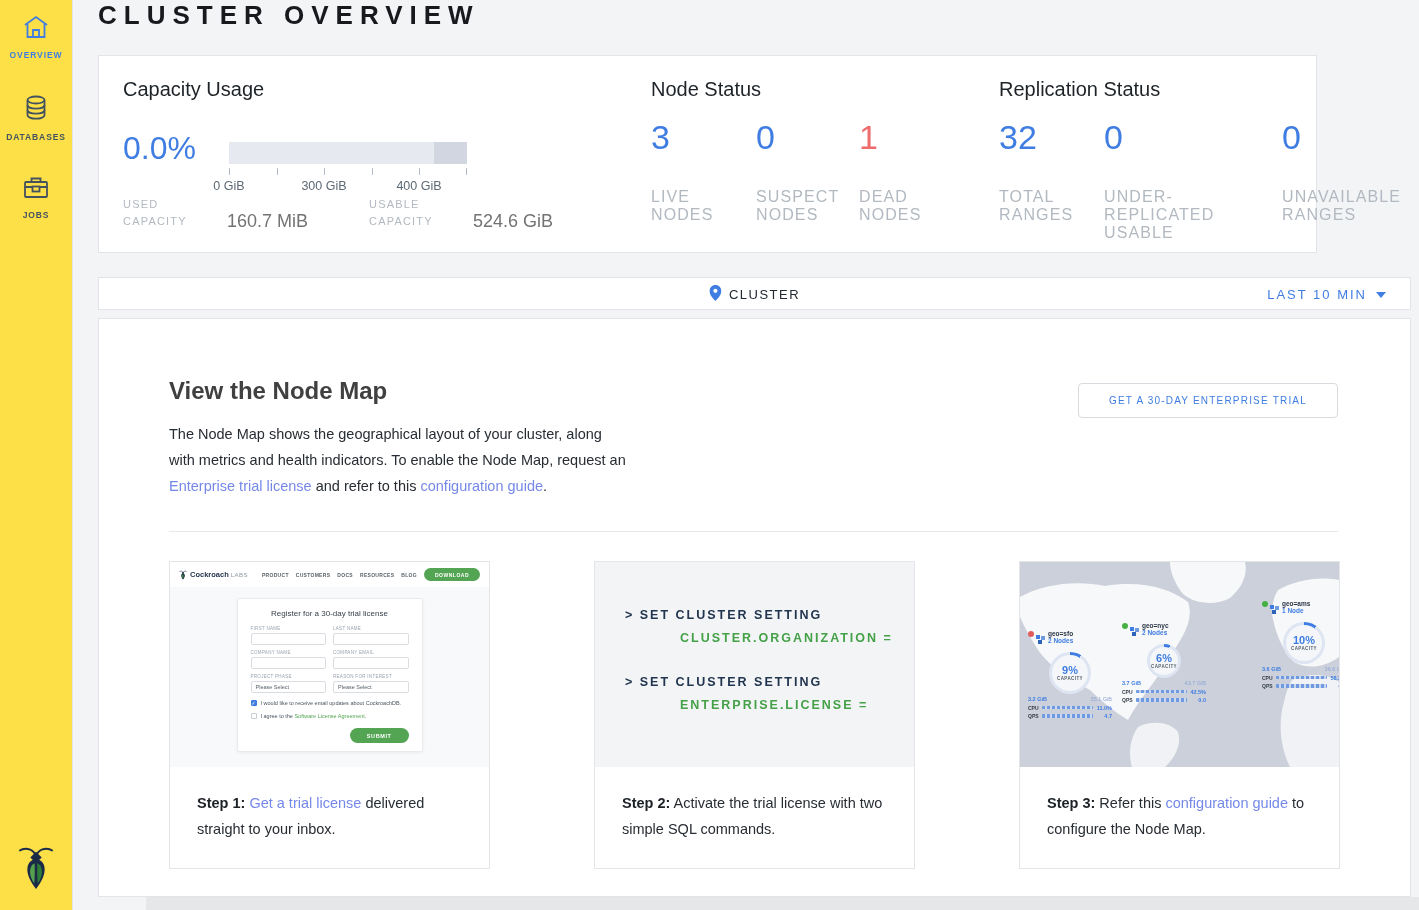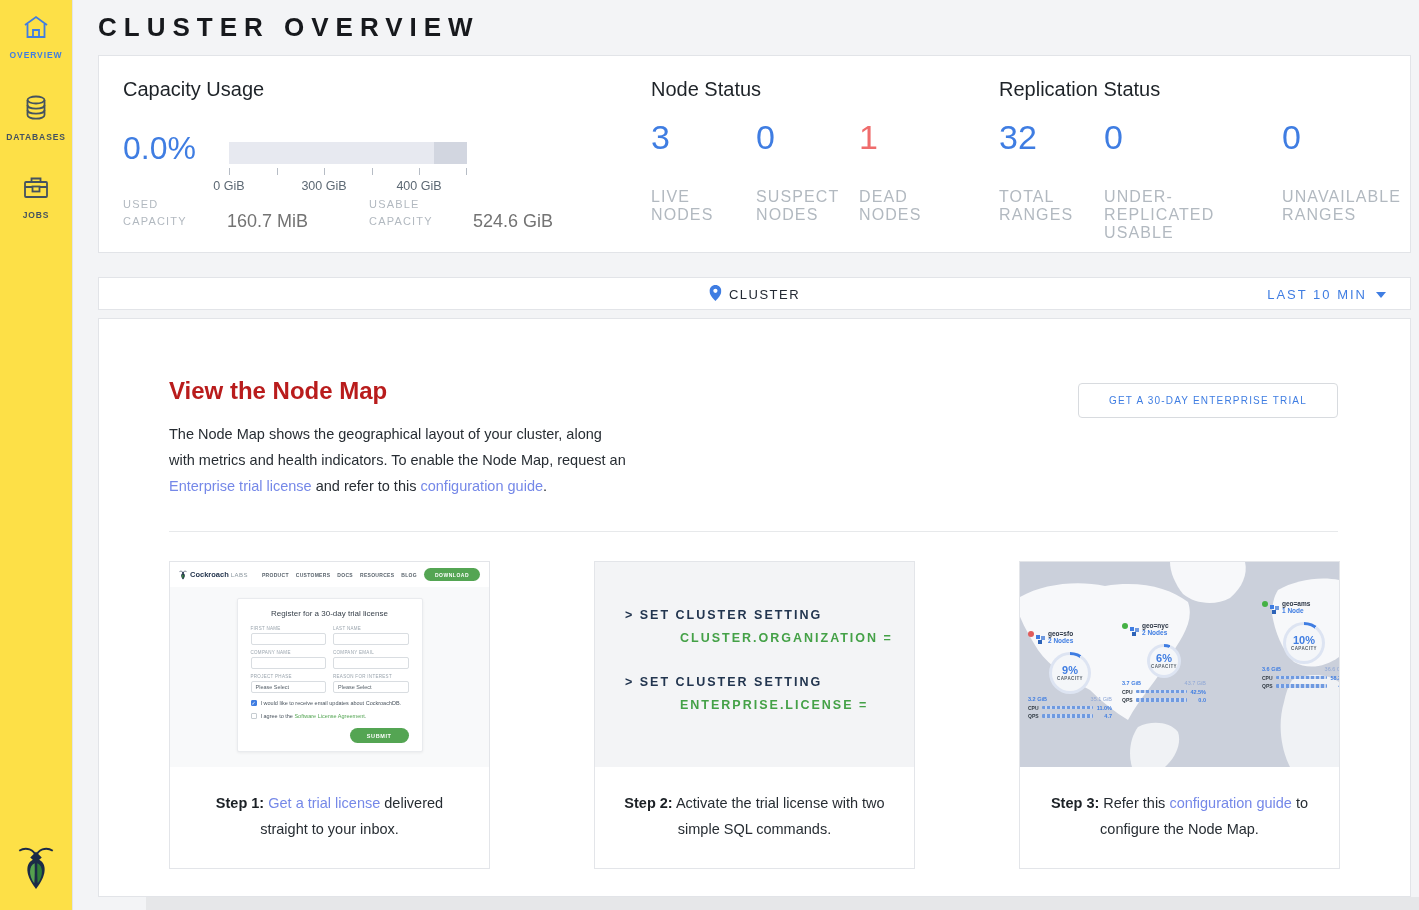--- a/index.html
+++ b/index.html
@@ -11,27 +11,27 @@
              border-right:1px solid #e2e4e8; z-index:10; }
   .nav-item { height:80px; padding-top:14px; display:flex; flex-direction:column; align-items:center;
               cursor:pointer; color:#44525f; }
   .nav-item .nav-label { margin-top:6px; font-size:8.5px; font-weight:bold; letter-spacing:0.9px; }
   .nav-item.active { color:#3f7de2; }
   .nav-item svg { stroke:currentColor; }
   .sidebar-logo { position:absolute; bottom:16px; left:50%; transform:translateX(-50%); }
 
   
   .main { margin-left:73px; position:relative; height:910px; }
-  .page-title { position:absolute; left:25px; top:12px; font-size:26px; font-weight:600;
+  .page-title { position:absolute; left:25px; top:0; font-size:26px; font-weight:600;
                 letter-spacing:7px; color:#17191d; }
 
   .card-panel { position:absolute; background:#fff; border:1px solid #e2e4e8; }
 
   
-  .stats-card { left:25px; top:55px; width:1313px; height:198px; }
+  .stats-card { left:25px; top:55px; width:1219px; height:198px; }
   .section-title { position:absolute; top:22px; font-size:20px; font-weight:500; color:#1e2328; }
   .cap-percent { position:absolute; left:24px; top:74px; font-size:32px; color:#3f7de2; }
   .cap-bar { position:absolute; left:130px; top:86px; width:238px; height:22px; background:#e7e9f0; }
   .cap-bar-dark { position:absolute; right:0; top:0; width:14%; height:100%; background:#d2d6e0; }
   .cap-ticks { position:absolute; left:130px; top:112px; width:238px; height:7px; }
   .cap-tick { position:absolute; top:0; width:1px; height:7px; background:#b6bcc5; }
   .cap-axis-label { position:absolute; top:123px; width:60px; text-align:center; font-size:12.5px; color:#5d6974; }
   .cap-meta { position:absolute; display:flex; align-items:flex-end; }
   .cap-meta .meta-label { font-size:11px; letter-spacing:1.2px; color:#b2b9c0; line-height:17px; width:86px; }
   .cap-meta .meta-value { font-size:18px; color:#737373; margin-left:18px; position:relative; top:2px; white-space:nowrap; }
@@ -48,31 +48,31 @@
   .vb-right { position:absolute; right:24px; top:0; height:33px; display:flex; align-items:center; cursor:pointer; }
   .vb-label { color:#67737e; letter-spacing:1.8px; }
   .vb-value { color:#3f7de2; letter-spacing:2px; margin-left:10px; cursor:pointer; }
   .vb-crumb { color:#232933; letter-spacing:1.5px; font-weight:500; margin-left:8px; }
   .vb-time { color:#3f7de2; letter-spacing:2px; }
   .chev { width:0; height:0; border-left:5px solid transparent; border-right:5px solid transparent;
           border-top:6px solid #3f7de2; margin-left:9px; display:inline-block; }
 
   
   .map-panel { left:25px; top:318px; width:1313px; height:579px; }
-  .nm-heading { position:absolute; left:70px; top:58px; font-size:24px; font-weight:600; color:#b91c1c; }
+  .nm-heading { position:absolute; left:70px; top:58px; font-size:24px; font-weight:600; color:#404040; }
   .nm-desc { position:absolute; left:70px; top:102px; width:462px; font-size:14.5px; line-height:26px; color:#272d33; }
   a.lnk, .lnk { color:#7588e8; text-decoration:none; cursor:pointer; }
   .trial-btn { position:absolute; right:72px; top:64px; background:#fff; border:1px solid #d8dbdf;
                border-radius:4px; padding:11px 30px; font-size:10px; letter-spacing:1.2px;
                color:#3f7de2; cursor:pointer; font-family:inherit; }
   .nm-divider { position:absolute; left:70px; right:72px; top:212px; border-top:1px solid #e7e9eb; }
   .cards { position:absolute; left:70px; top:242px; width:1171px; display:flex; justify-content:space-between; }
   .step-card { width:321px; height:308px; border:1px solid #e3e5e9; background:#fff; }
   .step-img { height:205px; overflow:hidden; position:relative; }
-  .step-caption { padding:23px 27px 0 27px; font-size:14.5px; line-height:26px; color:#272d33;text-align:center; }
+  .step-caption { padding:23px 27px 0 27px; font-size:14.5px; line-height:26px; color:#272d33; }
   .step-caption b { color:#1c2126; }
 
   
   .site { width:100%; height:100%; background:#f8f9fa; }
   .site-header { height:25px; background:#fff; display:flex; align-items:center; justify-content:space-between; padding:0 9px; }
   .site-logo { display:flex; align-items:center; }
   .site-logo .lg1 { font-size:7.5px; font-weight:bold; color:#23344d; margin-left:3px; }
   .site-logo .lg2 { font-size:6px; color:#8b979f; letter-spacing:0.5px; margin-left:2px; }
   .site-nav { display:flex; align-items:center; gap:7px; }
   .site-nav .nv { font-size:5px; font-weight:bold; color:#5a646d; letter-spacing:0.3px; }

